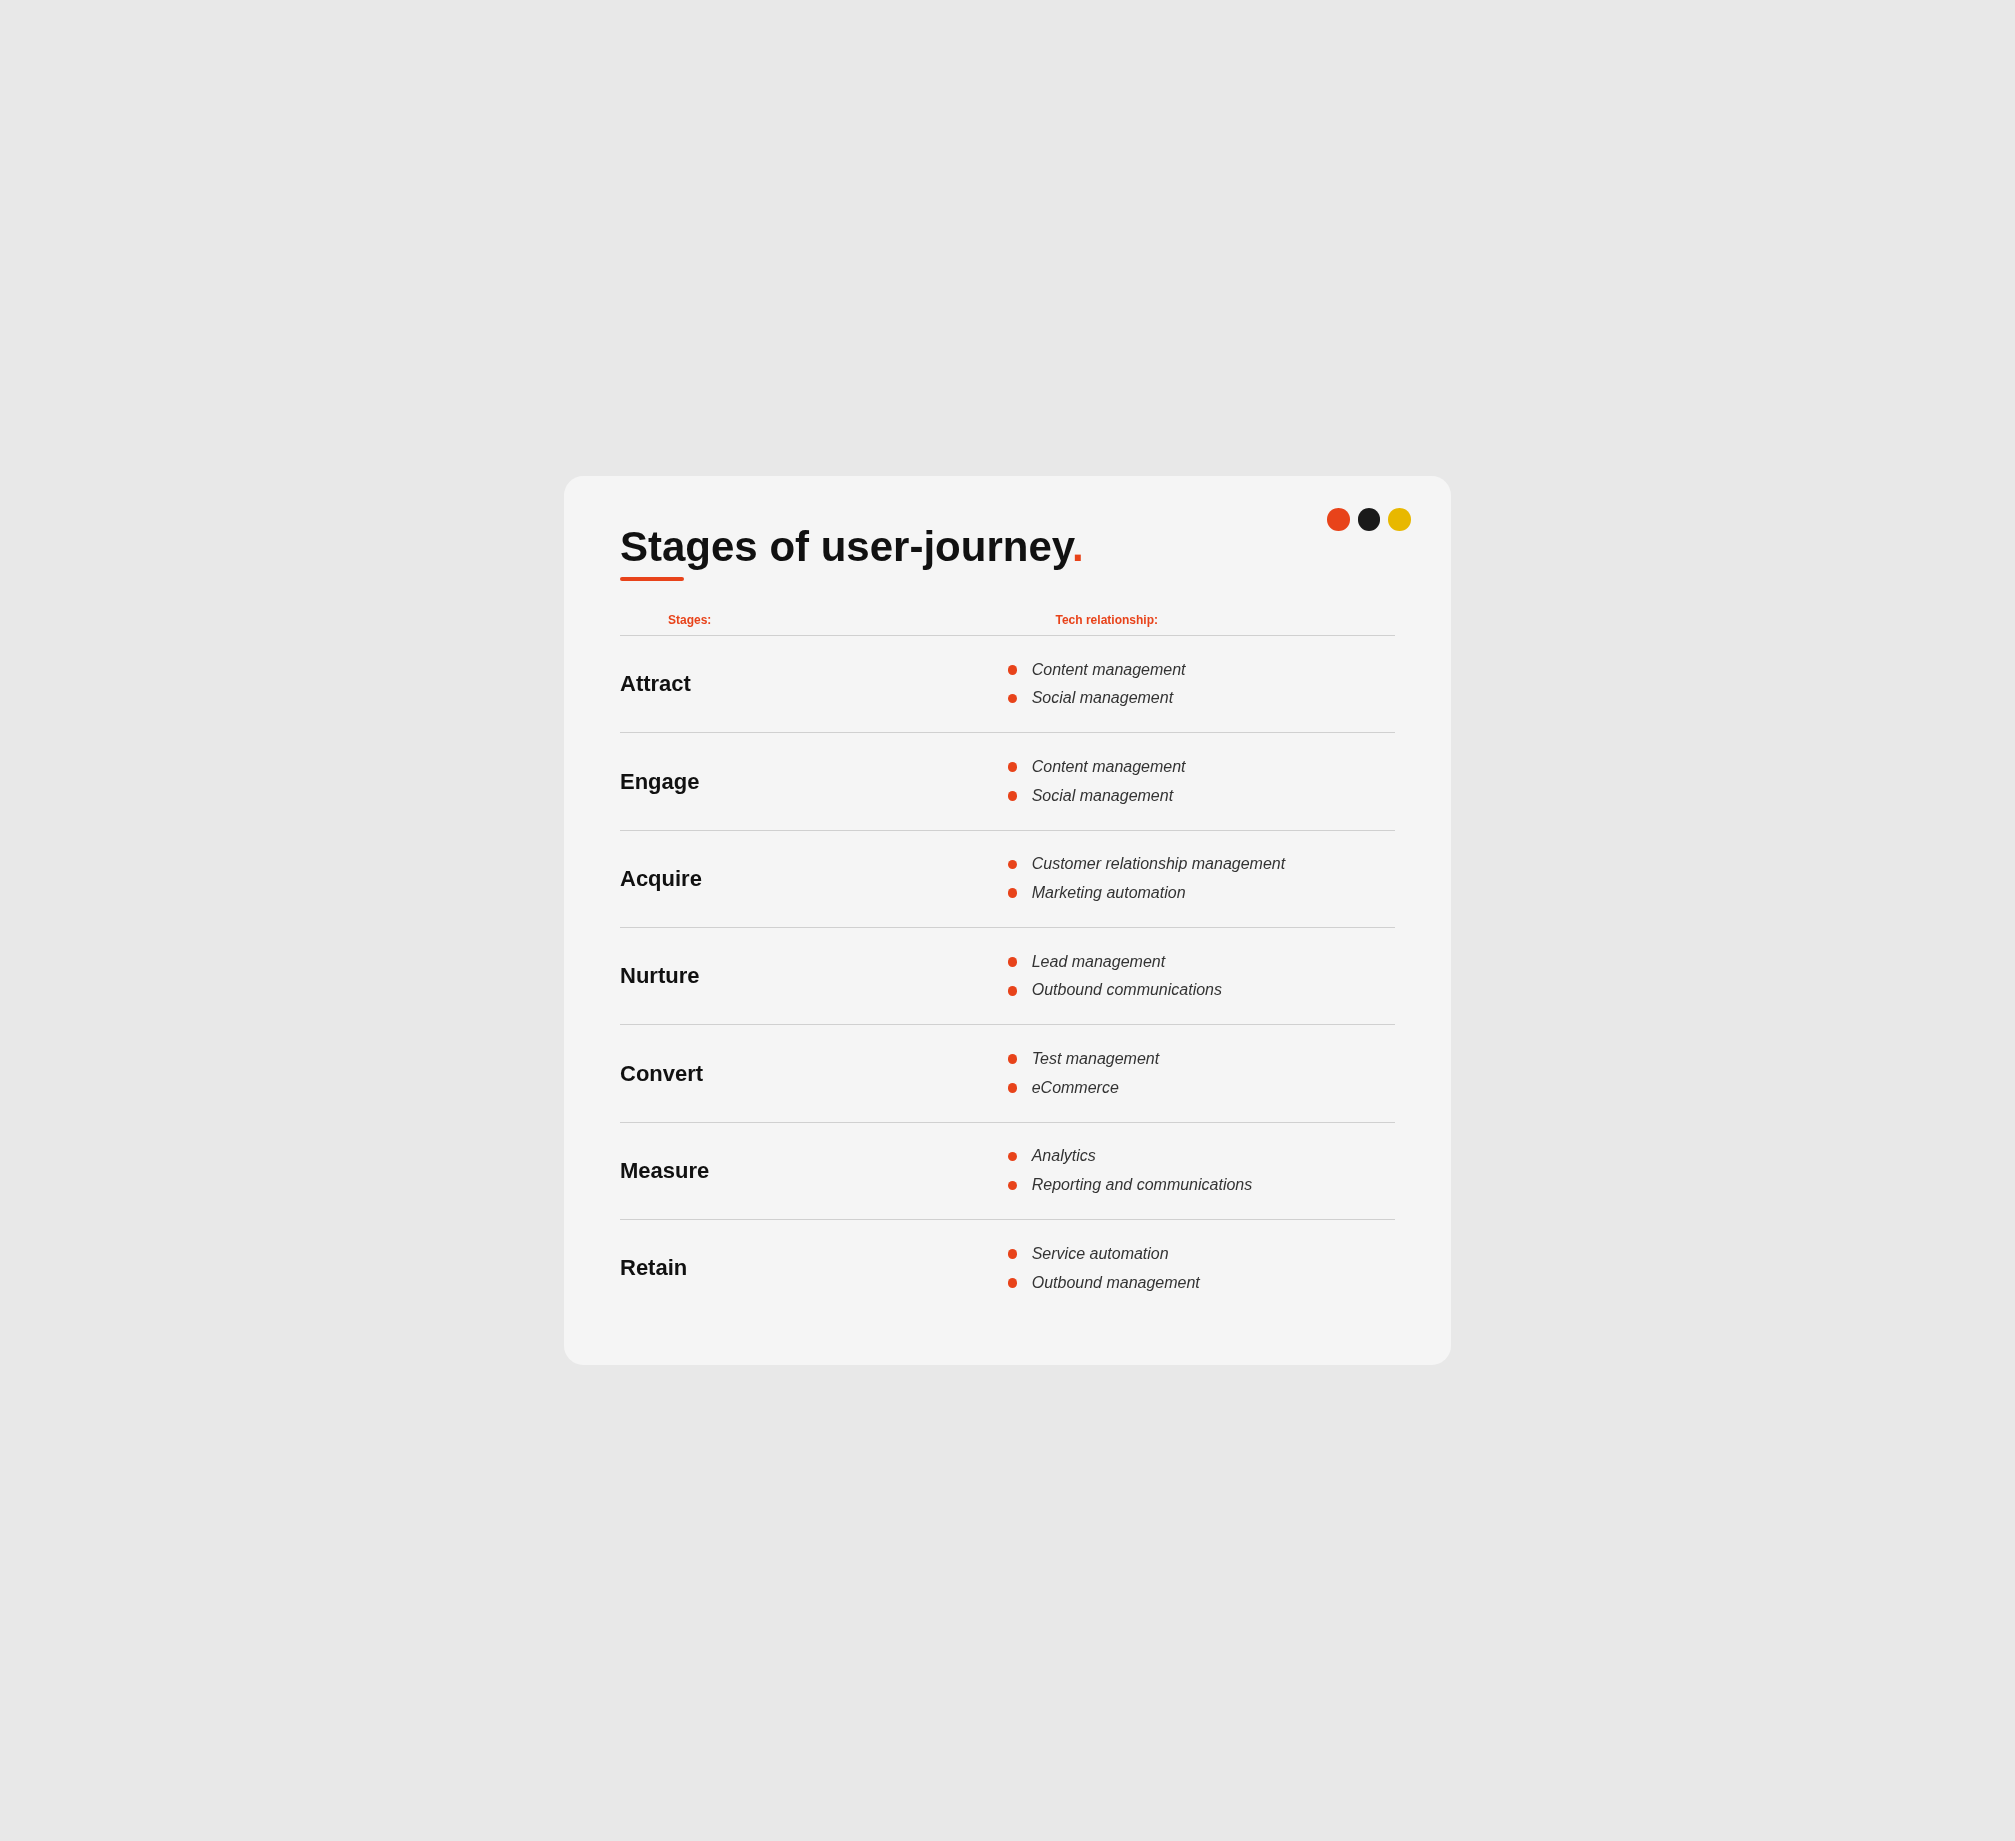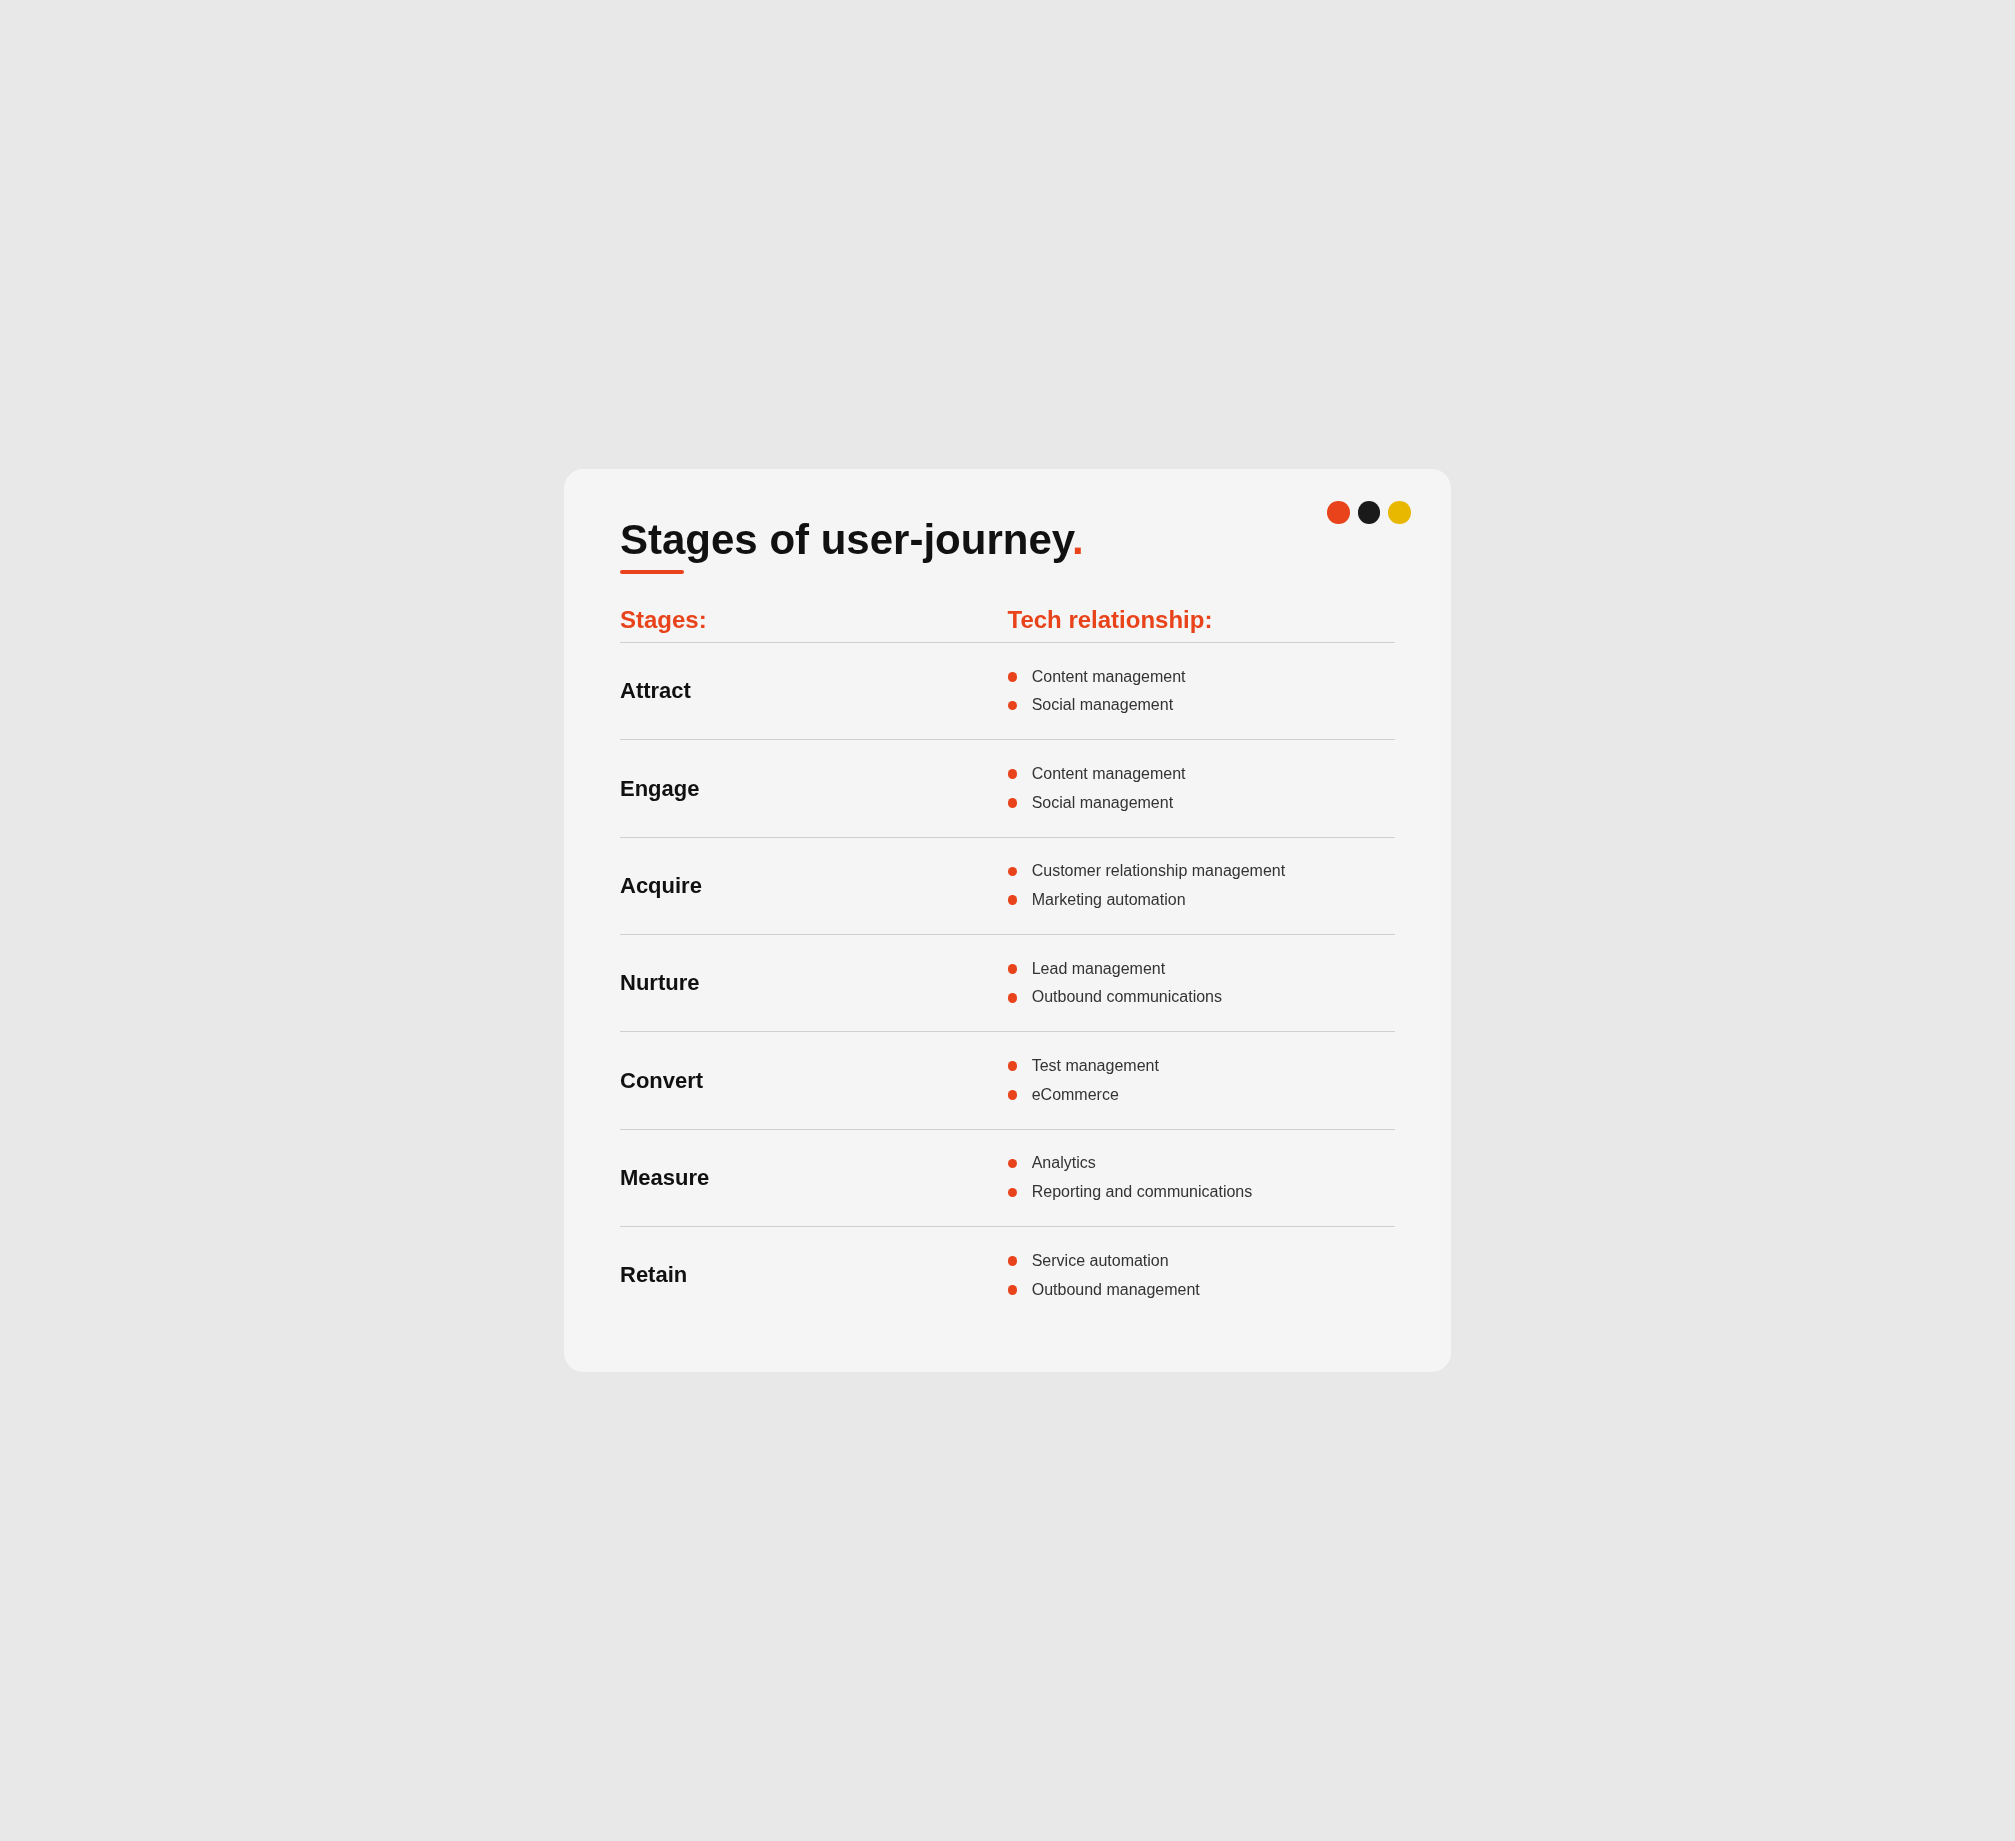--- a/index.html
+++ b/index.html
@@ -70,23 +70,24 @@
       width: 100%;
     }
 
     .table-header {
       display: grid;
       grid-template-columns: 1fr 1fr;
       margin-bottom: 8px;
     }
 
     .col-header {
-      font-size: 24px;
+      font-size: 12px;
       font-weight: 700;
       color: #E8431A;
+      margin-left: 48px;
     }
 
     .table-row {
       display: grid;
       grid-template-columns: 1fr 1fr;
       border-top: 1.2px solid #d0d0d0;
       padding: 22.6px 0;
       align-items: center;
     }
 
@@ -101,20 +102,21 @@
       padding: 0;
     }
 
     .capabilities-list li {
       display: flex;
       align-items: center;
       font-size: 16px;
       color: #333;
       margin-bottom: 6.4px;
       line-height: 1.4;
+      font-style: italic;
     }
 
     .capabilities-list li:last-child {
       margin-bottom: 0;
     }
 
     .bullet {
       width: 9.7px;
       height: 9.7px;
       border-radius: 50%;

